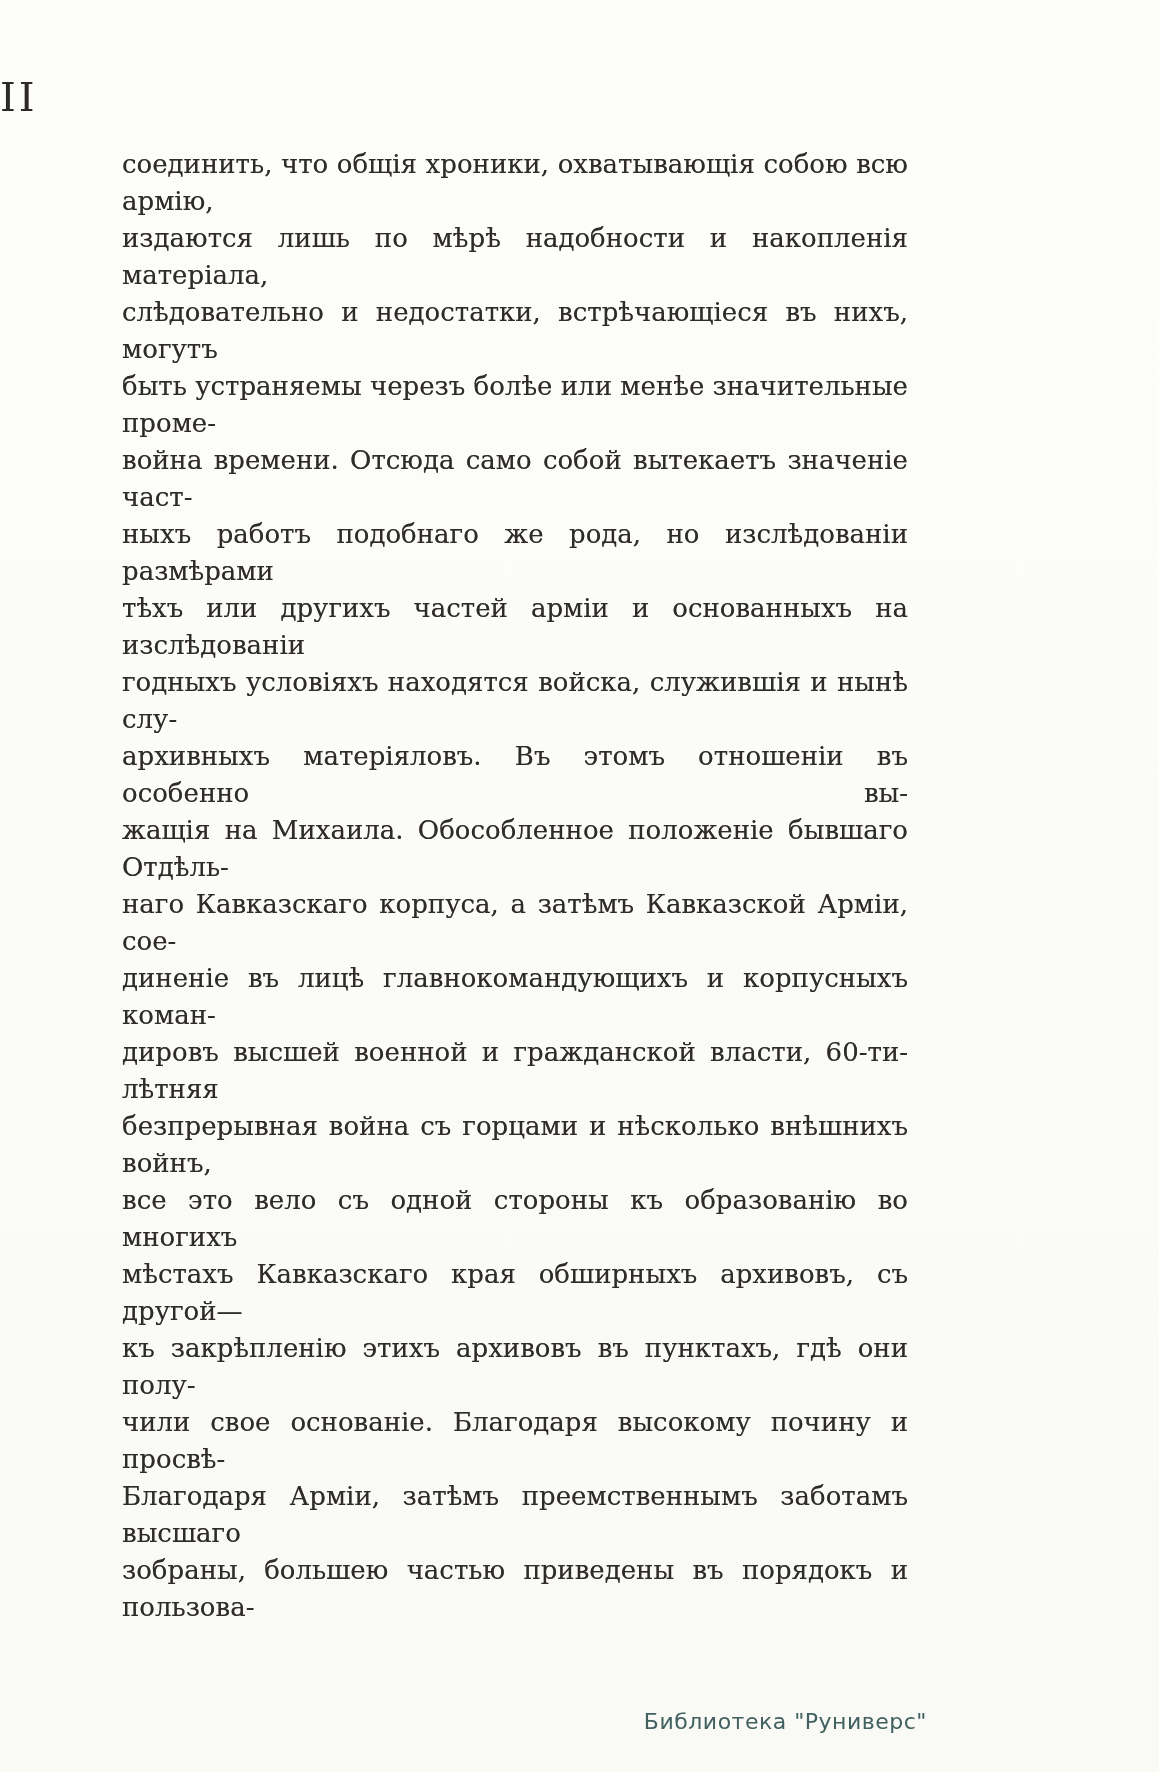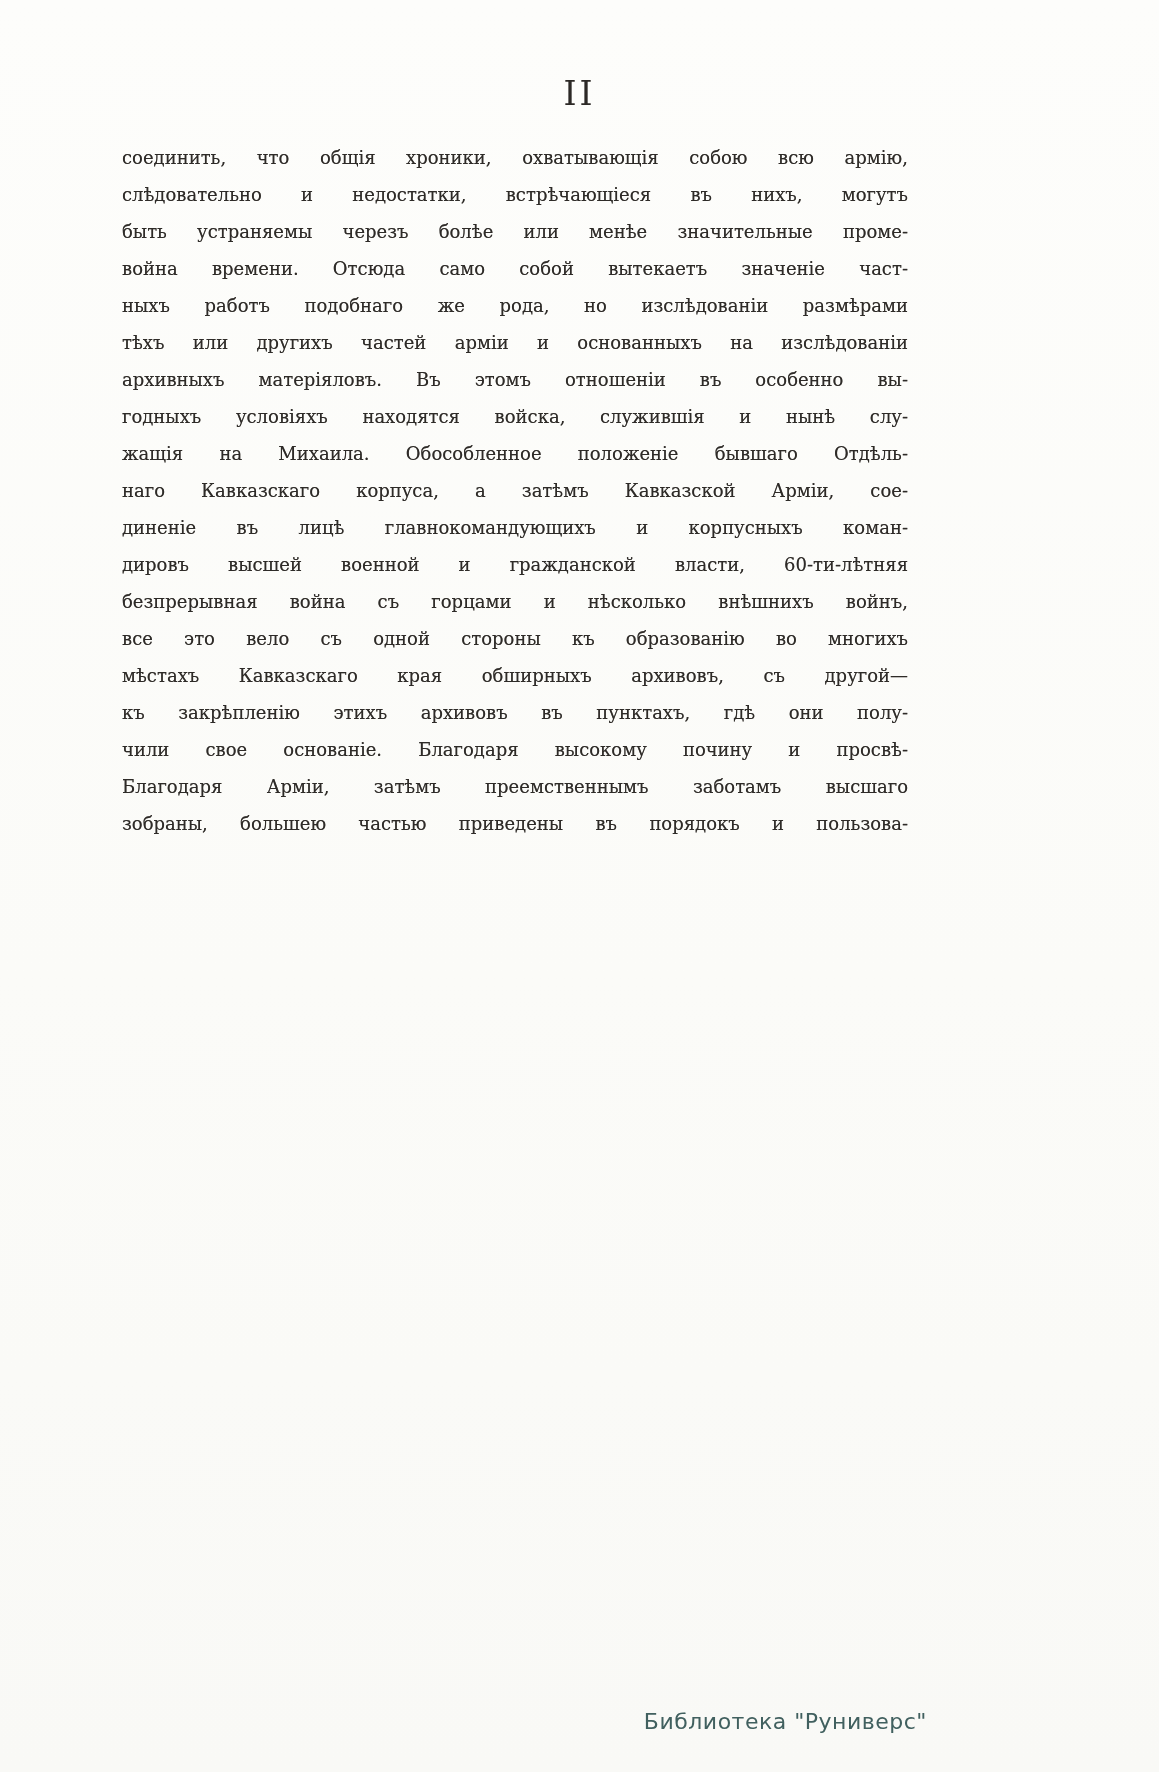--- a/index.html
+++ b/index.html
@@ -14,37 +14,36 @@
     font-family: "DejaVu Serif", serif;
     color: #2e2b28;
     overflow: hidden;
   }
   .scan-page {
     position: absolute;
     inset: 0;
     background: linear-gradient(180deg, #fdfdfb 0%, #fbfbf8 55%, #f9f9f6 100%);
   }
   .page-number {
-    text-align: center;
     padding-top: 74px;
-    font-size: 33px;
+    font-size: 40px;
     letter-spacing: 3px;
     color: #2c2926;
   }
   .text-block {
     margin-top: 26px;
     margin-left: 122px;
     width: 786px;
   }
   .para {
     margin: 0;
     padding: 0;
   }
   .line {
-    font-size: 18px;
+    font-size: 26px;
     line-height: 37px;
     text-align: justify;
     text-align-last: justify;
     text-shadow: 0 0 0.4px rgba(45, 40, 34, 0.55);
   }
   .watermark {
     position: absolute;
     right: 232px;
     bottom: 38px;
     font-family: "DejaVu Sans", sans-serif;
@@ -56,27 +55,28 @@
 </style>
 </head>
 <body>
 
 <div class="scan-page">
   <div class="page-number">II</div>
 
   <div class="text-block">
     <div class="para">
         <div class="line">соединить, что общія хроники, охватывающія собою всю армію,</div>
+        <div class="line">издаются лишь по мѣрѣ надобности и накопленія матеріала,</div>
         <div class="line">слѣдовательно и недостатки, встрѣчающіеся въ нихъ, могутъ</div>
         <div class="line">быть устраняемы черезъ болѣе или менѣе значительные проме-</div>
         <div class="line">война времени. Отсюда само собой вытекаетъ значеніе част-</div>
         <div class="line">ныхъ работъ подобнаго же рода, но изслѣдованіи размѣрами</div>
         <div class="line">тѣхъ или другихъ частей арміи и основанныхъ на изслѣдованіи</div>
+        <div class="line">годныхъ условіяхъ находятся войска, служившія и нынѣ слу-</div>
         <div class="line">архивныхъ матеріяловъ. Въ этомъ отношеніи въ особенно вы-</div>
-        <div class="line">годныхъ условіяхъ находятся войска, служившія и нынѣ слу-</div>
         <div class="line">жащія на Михаила. Обособленное положеніе бывшаго Отдѣль-</div>
         <div class="line">наго Кавказскаго корпуса, а затѣмъ Кавказской Арміи, сое-</div>
         <div class="line">диненіе въ лицѣ главнокомандующихъ и корпусныхъ коман-</div>
         <div class="line">дировъ высшей военной и гражданской власти, 60-ти-лѣтняя</div>
         <div class="line">безпрерывная война съ горцами и нѣсколько внѣшнихъ войнъ,</div>
         <div class="line">все это вело съ одной стороны къ образованію во многихъ</div>
         <div class="line">мѣстахъ Кавказскаго края обширныхъ архивовъ, съ другой—</div>
         <div class="line">къ закрѣпленію этихъ архивовъ въ пунктахъ, гдѣ они полу-</div>
         <div class="line">чили свое основаніе. Благодаря высокому почину и просвѣ-</div>
         <div class="line">Благодаря Арміи, затѣмъ преемственнымъ заботамъ высшаго</div>

